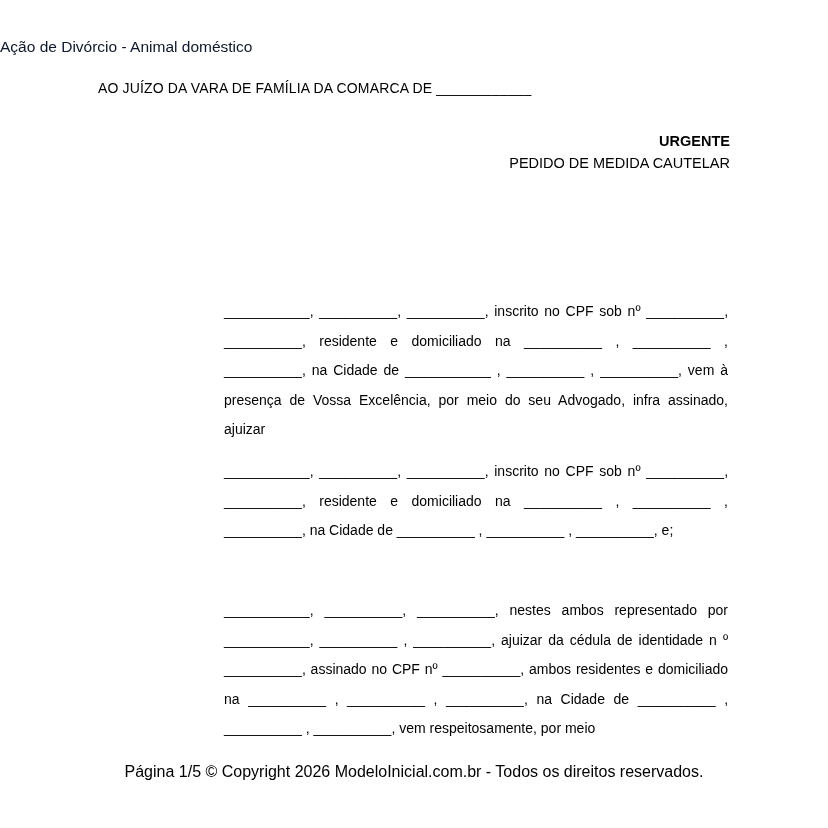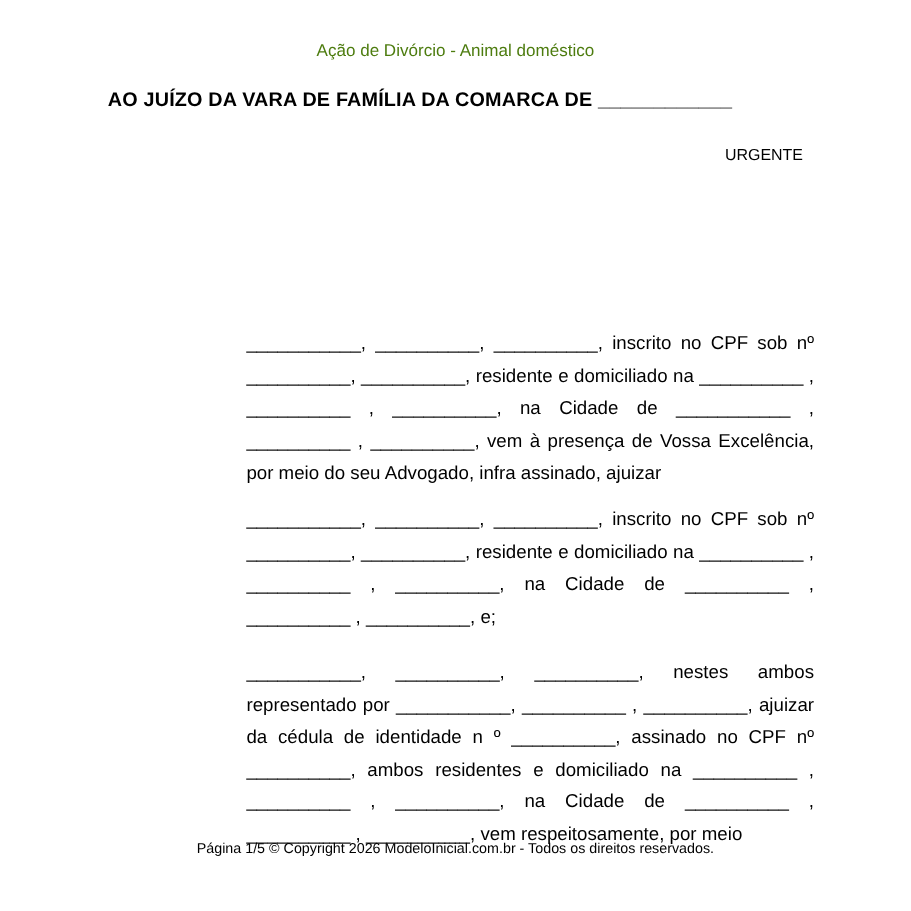--- a/index.html
+++ b/index.html
@@ -19,84 +19,84 @@
     position: relative;
     width: 828px;
     height: 828px;
     box-sizing: border-box;
   }
   .doc-title {
     position: absolute;
     top: 38px;
     left: 0;
     width: 828px;
-    text-align: center;
     font-size: 15.5px;
-    color: #4d7c0f;
+    color: #0f172a;
   }
   .court-heading {
     position: absolute;
     top: 80px;
     left: 98px;
-    font-size: 18px;
-    font-weight: bold;
+    font-size: 14px;
+    font-weight: normal;
     letter-spacing: 0.15px;
   }
 
   .urgent-block {
     position: absolute;
     top: 131px;
     right: 98px;
     text-align: right;
     font-size: 14.5px;
     line-height: 21.5px;
   }
   .urgent-block .urgent {
-    font-weight: normal;
+    font-weight: bold;
   }
 
   .body-block {
     position: absolute;
     left: 224px;
-    right: 88px;
-    font-size: 17px;
+    right: 100px;
+    font-size: 14px;
     line-height: 29.5px;
     text-align: justify;
   }
   .block-1 { top: 297px; }
   .block-2 { top: 457px; }
   .block-3 { top: 596px; }
 
   .body-block p {
     margin: 0;
   }
 
   .footer {
     position: absolute;
     top: 763px;
     left: 0;
     width: 828px;
     text-align: center;
-    font-size: 13px;
+    font-size: 16px;
   }
 </style>
 </head>
 <body>
 
 <div class="page">
 
   <div class="doc-title">Ação de Divórcio - Animal doméstico</div>
 
   <div class="court-heading">
     <span>AO JUÍZO DA VARA DE FAMÍLIA DA COMARCA DE</span>
     <span>____________</span>
   </div>
 
   <div class="urgent-block">
     <div class="urgent">URGENTE</div>
+    <div>PEDIDO DE MEDIDA CAUTELAR</div>
   </div>
 
   <div class="body-block block-1">
     <p>
       <span>___________</span>,
       <span>__________</span>,
       <span>__________</span><span>, inscrito no CPF sob nº</span>
       <span>__________</span>,
       <span>__________</span><span>, residente e domiciliado na</span>
       <span>__________</span> ,

